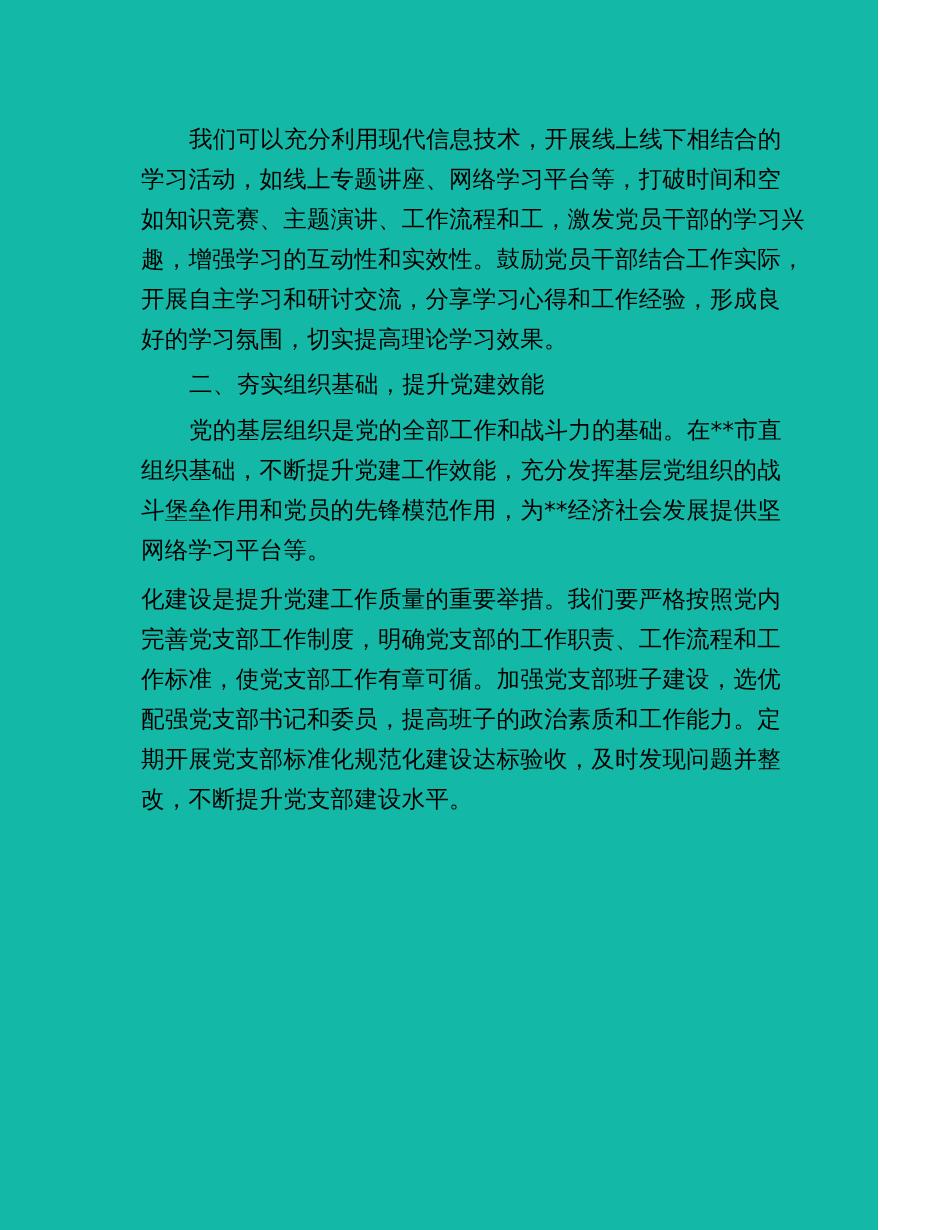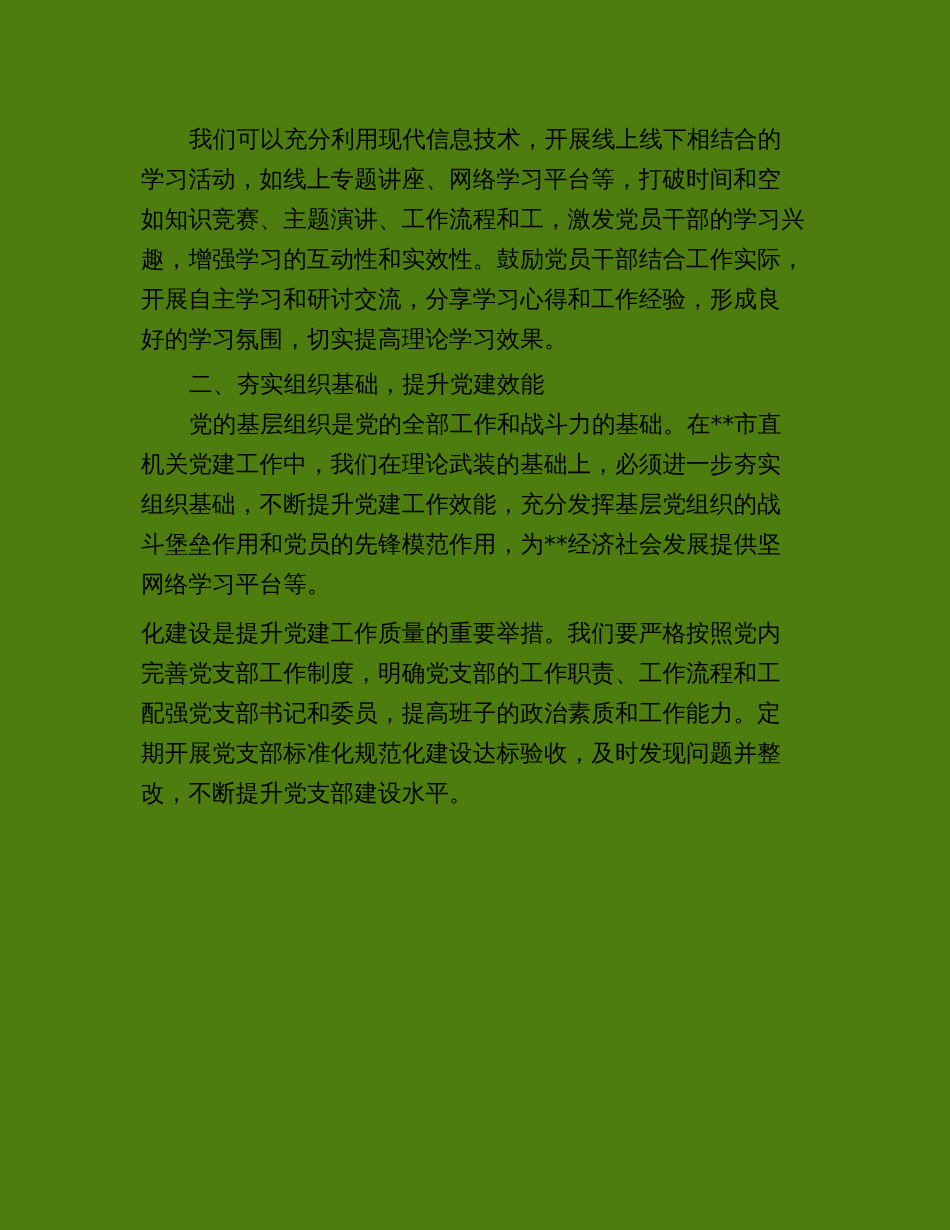--- a/index.html
+++ b/index.html
@@ -12,23 +12,23 @@
       height: 1230px;
       position: relative;
       overflow: hidden;
       font-family: "DejaVu Sans", "Liberation Sans", sans-serif;
       color: #000000;
     }
     .page {
       position: absolute;
       left: 0;
       top: 0;
-      width: 950px;
+      width: 878px;
       height: 1230px;
-      background: #4d7c0f;
+      background: #14b8a6;
     }
     .content {
       position: absolute;
       left: 141px;
       top: 119px;
       width: 700px;
     }
     .para {
       margin: 0;
     }
@@ -38,21 +38,21 @@
       line-height: 40px;
       font-size: 23.5px;
       white-space: nowrap;
       letter-spacing: 0.2px;
     }
     .line.indent {
       padding-left: 48px;
     }
     .heading-para .line {
       margin-top: 5px;
-      margin-bottom: 0;
+      margin-bottom: 6px;
     }
     .para-3 {
       margin-top: 0;
     }
     .para-4 {
       margin-top: 9px;
     }
   </style>
 </head>
 <body>
@@ -68,28 +68,28 @@
       <span class="line">开展自主学习和研讨交流，分享学习心得和工作经验，形成良</span>
       <span class="line">好的学习氛围，切实提高理论学习效果。</span>
     </div>
 
     <div class="para heading-para">
       <span class="line indent">二、夯实组织基础，提升党建效能</span>
     </div>
 
     <div class="para para-3">
       <span class="line indent">党的基层组织是党的全部工作和战斗力的基础。在**市直</span>
-      <span class="line">机关党建工作中，我们在理论武装的基础上，必须进一步夯实</span>
       <span class="line">组织基础，不断提升党建工作效能，充分发挥基层党组织的战</span>
       <span class="line">斗堡垒作用和党员的先锋模范作用，为**经济社会发展提供坚</span>
       <span class="line">网络学习平台等。</span>
     </div>
 
     <div class="para para-4">
       <span class="line">化建设是提升党建工作质量的重要举措。我们要严格按照党内</span>
       <span class="line">完善党支部工作制度，明确党支部的工作职责、工作流程和工</span>
+      <span class="line">作标准，使党支部工作有章可循。加强党支部班子建设，选优</span>
       <span class="line">配强党支部书记和委员，提高班子的政治素质和工作能力。定</span>
       <span class="line">期开展党支部标准化规范化建设达标验收，及时发现问题并整</span>
       <span class="line">改，不断提升党支部建设水平。</span>
     </div>
 
   </div>
 </div>
 
 </body></html>

